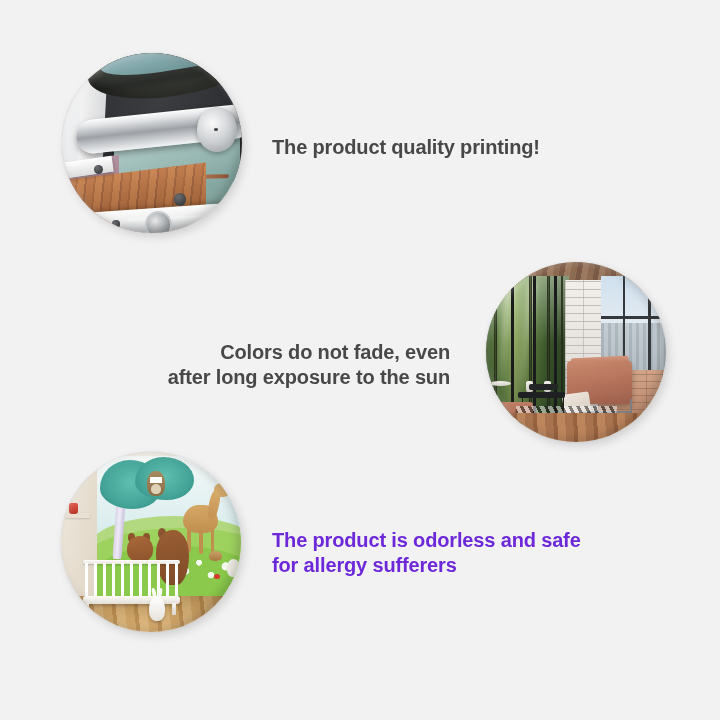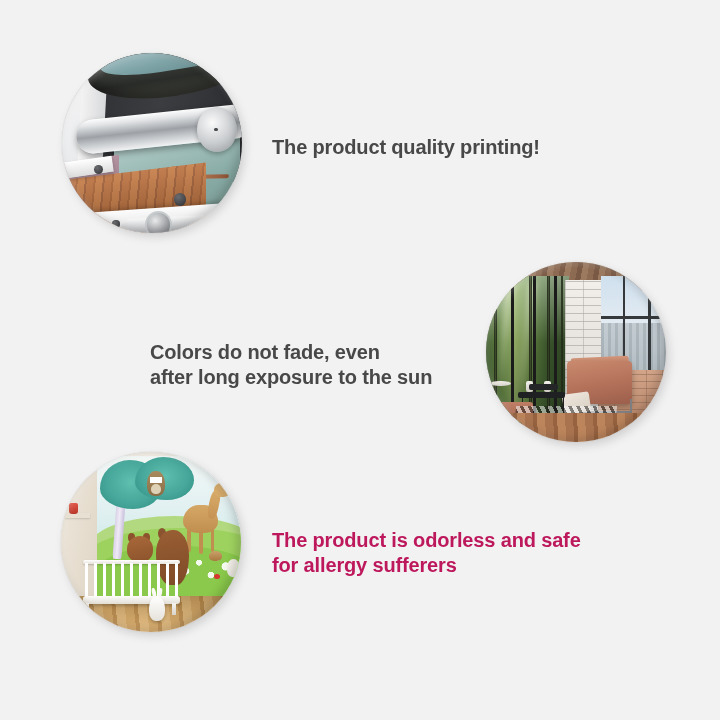--- a/index.html
+++ b/index.html
@@ -594,21 +594,21 @@
   .caption {
     position: absolute;
     color: #484848;
     font-weight: bold;
     font-size: 20px;
     line-height: 25px;
     letter-spacing: -0.15px;
     white-space: pre-line;
   }
   #caption-printing { left: 272px; top: 135px; text-align: left; }
-  #caption-fade     { left: 150px; top: 340px; width: 300px; text-align: left; }
+  #caption-fade     { left: 150px; top: 340px; width: 300px; text-align: right; }
   #caption-odorless { left: 272px; top: 528px; text-align: left; }
 </style>
 </head>
 <body style="background: rgb(242, 242, 242);">
 
 <div class="stage">
 
   <div class="medallion" id="medallion-printing">
     <div class="scene">
       <div class="pr-bg"></div>
@@ -728,16 +728,16 @@
         <div class="nu-crib-rail-top"></div>
         <div class="nu-crib-bars"></div>
         <div class="nu-crib-rail-bottom"></div>
         <div class="nu-crib-leg-a"></div>
         <div class="nu-crib-leg-b"></div>
       </div>
       <div class="nu-bunny-toy"></div>
     </div>
   </div>
 
-  <div class="caption" id="caption-odorless" style="color: #be185d;">The product is odorless and safe
+  <div class="caption" id="caption-odorless" style="color: #6d28d9;">The product is odorless and safe
  for allergy sufferers</div>
 
 </div>
 
 </body></html>

